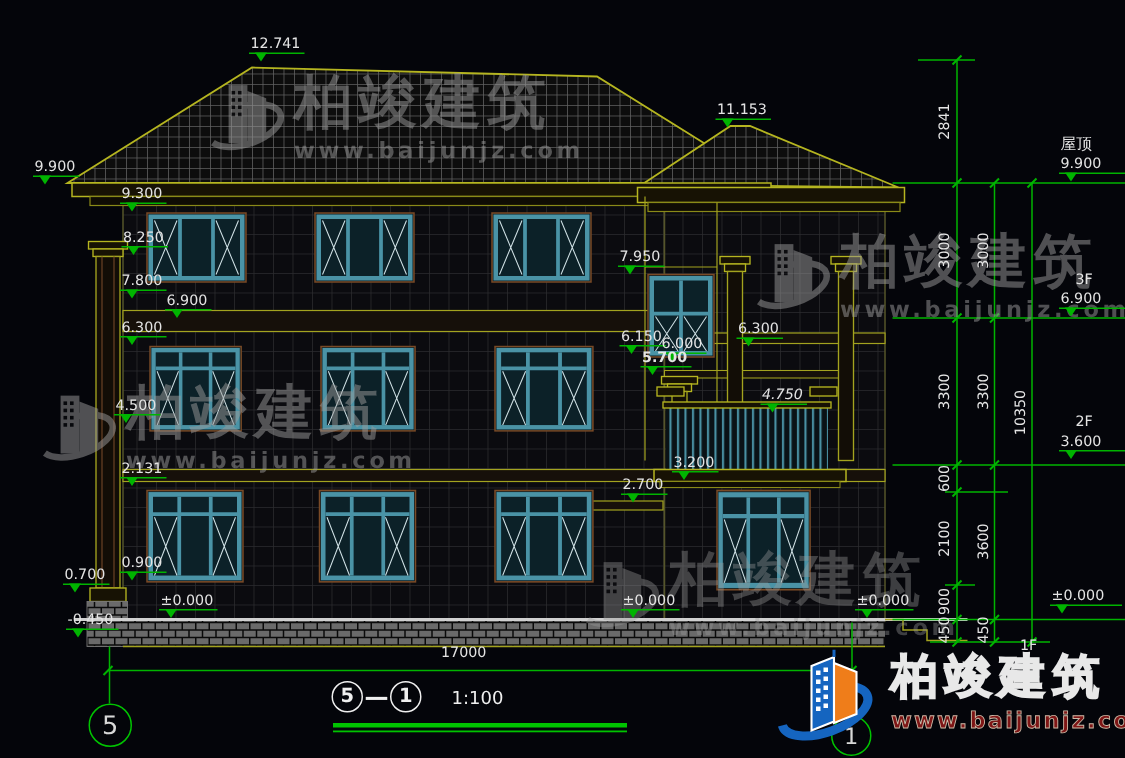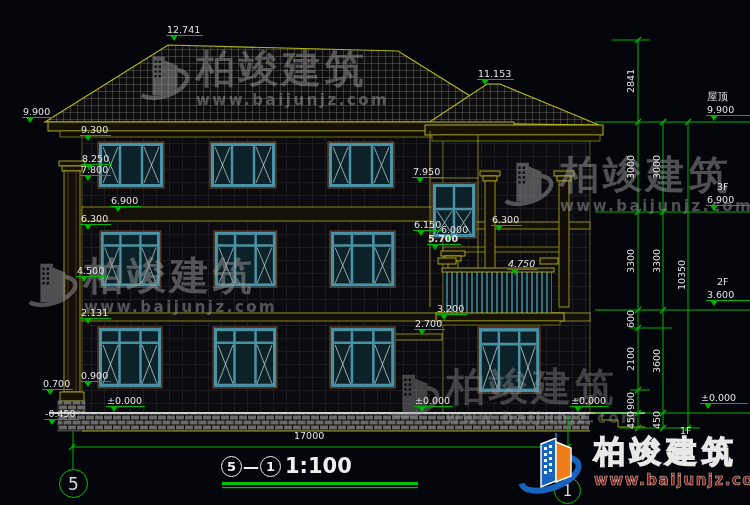--- a/index.html
+++ b/index.html
@@ -27,21 +27,21 @@
        display:flex;align-items:center;justify-content:center;z-index:1;}
   #bub5{left:59px;top:469px;width:27px;height:27px;font-size:17px;}
   #bub1{left:554px;top:477px;width:25px;height:25px;font-size:15px;}
 
   
   #titlebar{position:absolute;left:221px;top:454px;display:flex;align-items:center;z-index:3;color:#efefef;}
   .tb-circle{width:19px;height:19px;border:1.8px solid #efefef;border-radius:50%;display:flex;
        align-items:center;justify-content:center;font-size:13px;font-weight:bold;}
   .tb-dash{font-size:16px;font-weight:bold;margin:0 1px;}
   .tb-name{font-size:25px;font-weight:bold;letter-spacing:1px;margin-left:2px;}
-  .tb-scale{font-size:21px;font-weight:bold;margin-left:4px;}
+  .tb-scale{font-size:12px;font-weight:normal;margin-left:20px;}
 
   
   #logo{position:absolute;left:516px;top:433px;display:flex;align-items:flex-start;z-index:4;}
   #logo-text{margin-left:4px;}
   .logo-brand{font-size:31px;font-weight:bold;letter-spacing:5px;color:#141414;
        -webkit-text-stroke:1.4px #e8e8e8;line-height:36px;}
   .logo-url{font-size:15px;font-weight:bold;letter-spacing:1.5px;color:#7e1616;
        -webkit-text-stroke:0.6px #cdb9a6;margin-top:2px;}
 </style>
 </head>
@@ -287,36 +287,36 @@
       </div>
     </div>
 
   <div id="annos">
 
   <div class="anno lvl" style="left: 166px; top: 24px;">12.741</div>
       <div class="anno lvl" style="left: 477px; top: 68px;">11.153</div>
       <div class="anno lvl" style="left: 22px; top: 106px;">9.900</div>
       <div class="anno lvl" style="left: 80px; top: 124px;">9.300</div>
       <div class="anno lvl" style="left: 46px; top: 153px; margin-left: 35px;">8.250</div>
-      <div class="anno lvl" style="left: 80px; top: 164px;">7.800</div>
+      <div class="anno lvl" style="left: 80px; top: 182px;">7.800</div>
       <div class="anno lvl" style="left: 110px; top: 195px;">6.900</div>
       <div class="anno lvl" style="left: 80px; top: 213px;">6.300</div>
       <div class="anno lvl" style="left: 76px; top: 265px;">4.500</div>
       <div class="anno lvl" style="left: 80px; top: 307px;">2.131</div>
       <div class="anno lvl" style="left: 80px; top: 370px;">0.900</div>
       <div class="anno lvl" style="left: 42px; top: 378px;">0.700</div>
       <div class="anno lvl" style="left: 106px; top: 395px;">±0.000</div>
       <div class="anno lvl" style="left: 44px; top: 408px;">-0.450</div>
       <div class="anno lvl" style="left: 412px; top: 166px;">7.950</div>
       <div class="anno lvl" style="left: 413px; top: 219px;">6.150</div>
       <div class="anno lvl" style="left: 440px; top: 224px;">6.000</div>
       <div class="anno lvl" style="left: 427px; top: 233px; font-weight: bold;">5.700</div>
       <div class="anno lvl" style="left: 491px; top: 214px;">6.300</div>
       <div class="anno lvl" style="left: 507px; top: 258px; font-style: italic;">4.750</div>
-      <div class="anno lvl" style="left: 436px; top: 303px;">3.200</div>
+      <div class="anno lvl" style="left: 448px; top: 303px;">3.200</div>
       <div class="anno lvl" style="left: 414px; top: 318px;">2.700</div>
       <div class="anno lvl" style="left: 414px; top: 395px;">±0.000</div>
       <div class="anno lvl" style="left: 570px; top: 395px;">±0.000</div>
       <div class="anno t cn" style="left: 707px; top: 91px;">屋顶</div>
       <div class="anno lvl w" style="left: 706px; top: 104px;">9.900</div>
       <div class="anno t" style="left: 717px; top: 181px;">3F</div>
       <div class="anno lvl w" style="left: 706px; top: 194px;">6.900</div>
       <div class="anno t" style="left: 717px; top: 276px;">2F</div>
       <div class="anno lvl w" style="left: 706px; top: 289px;">3.600</div>
       <div class="anno t" style="left: 680px; top: 379px; margin-top: 46px;">1F</div>

